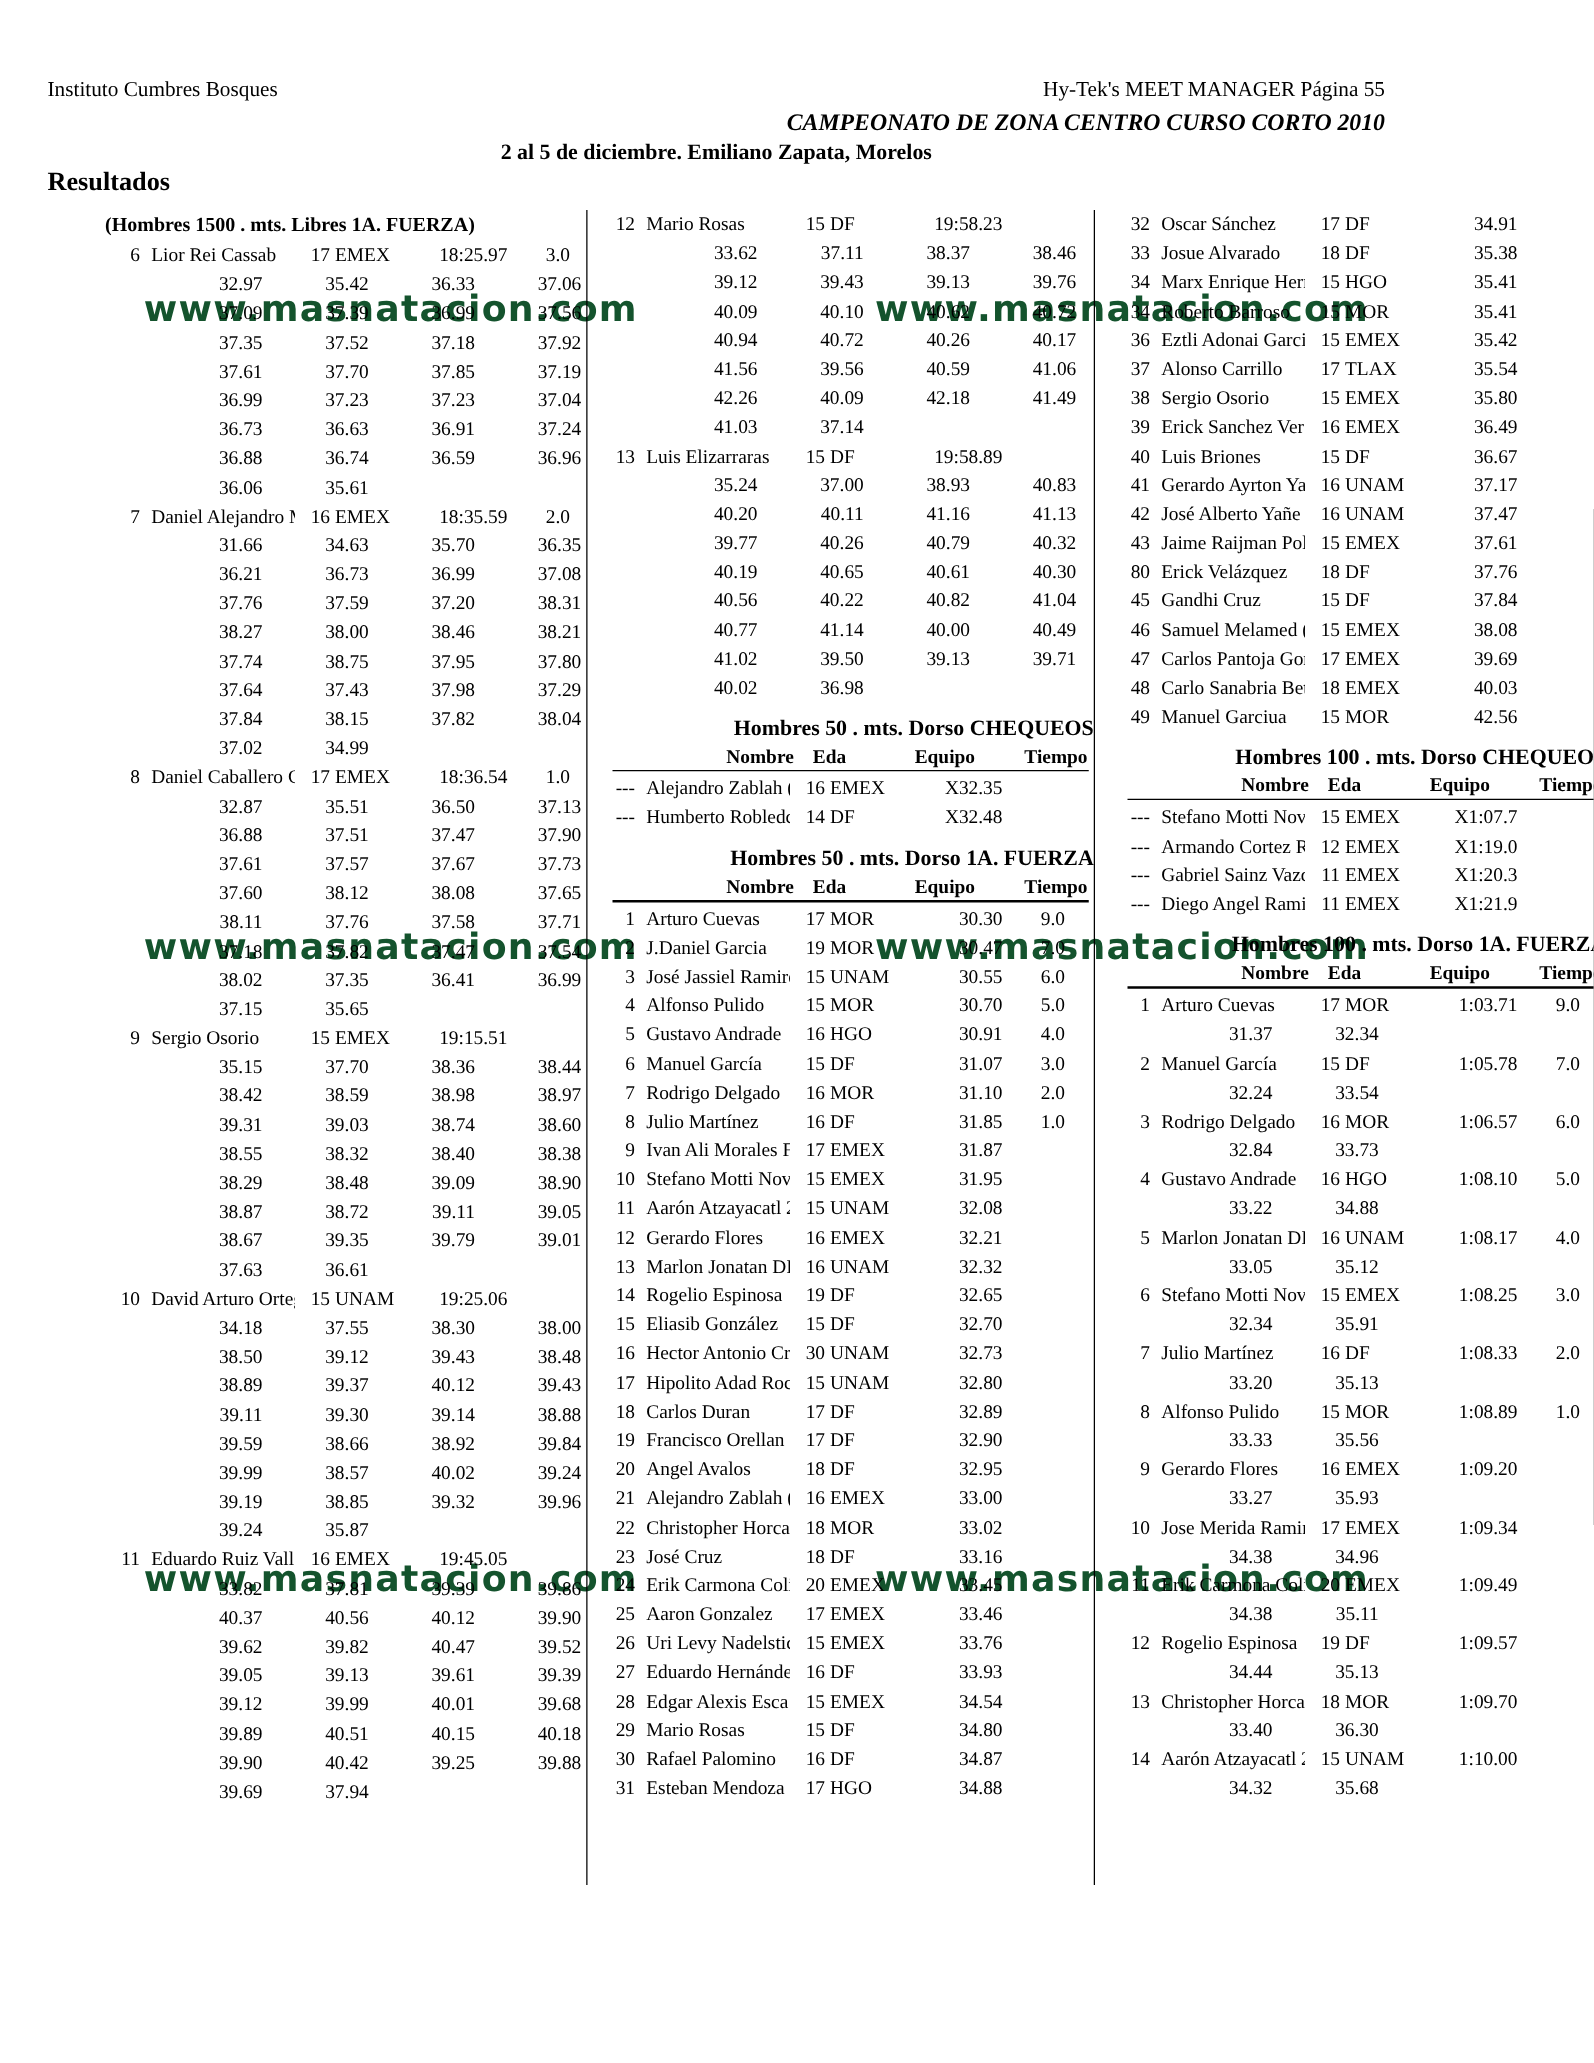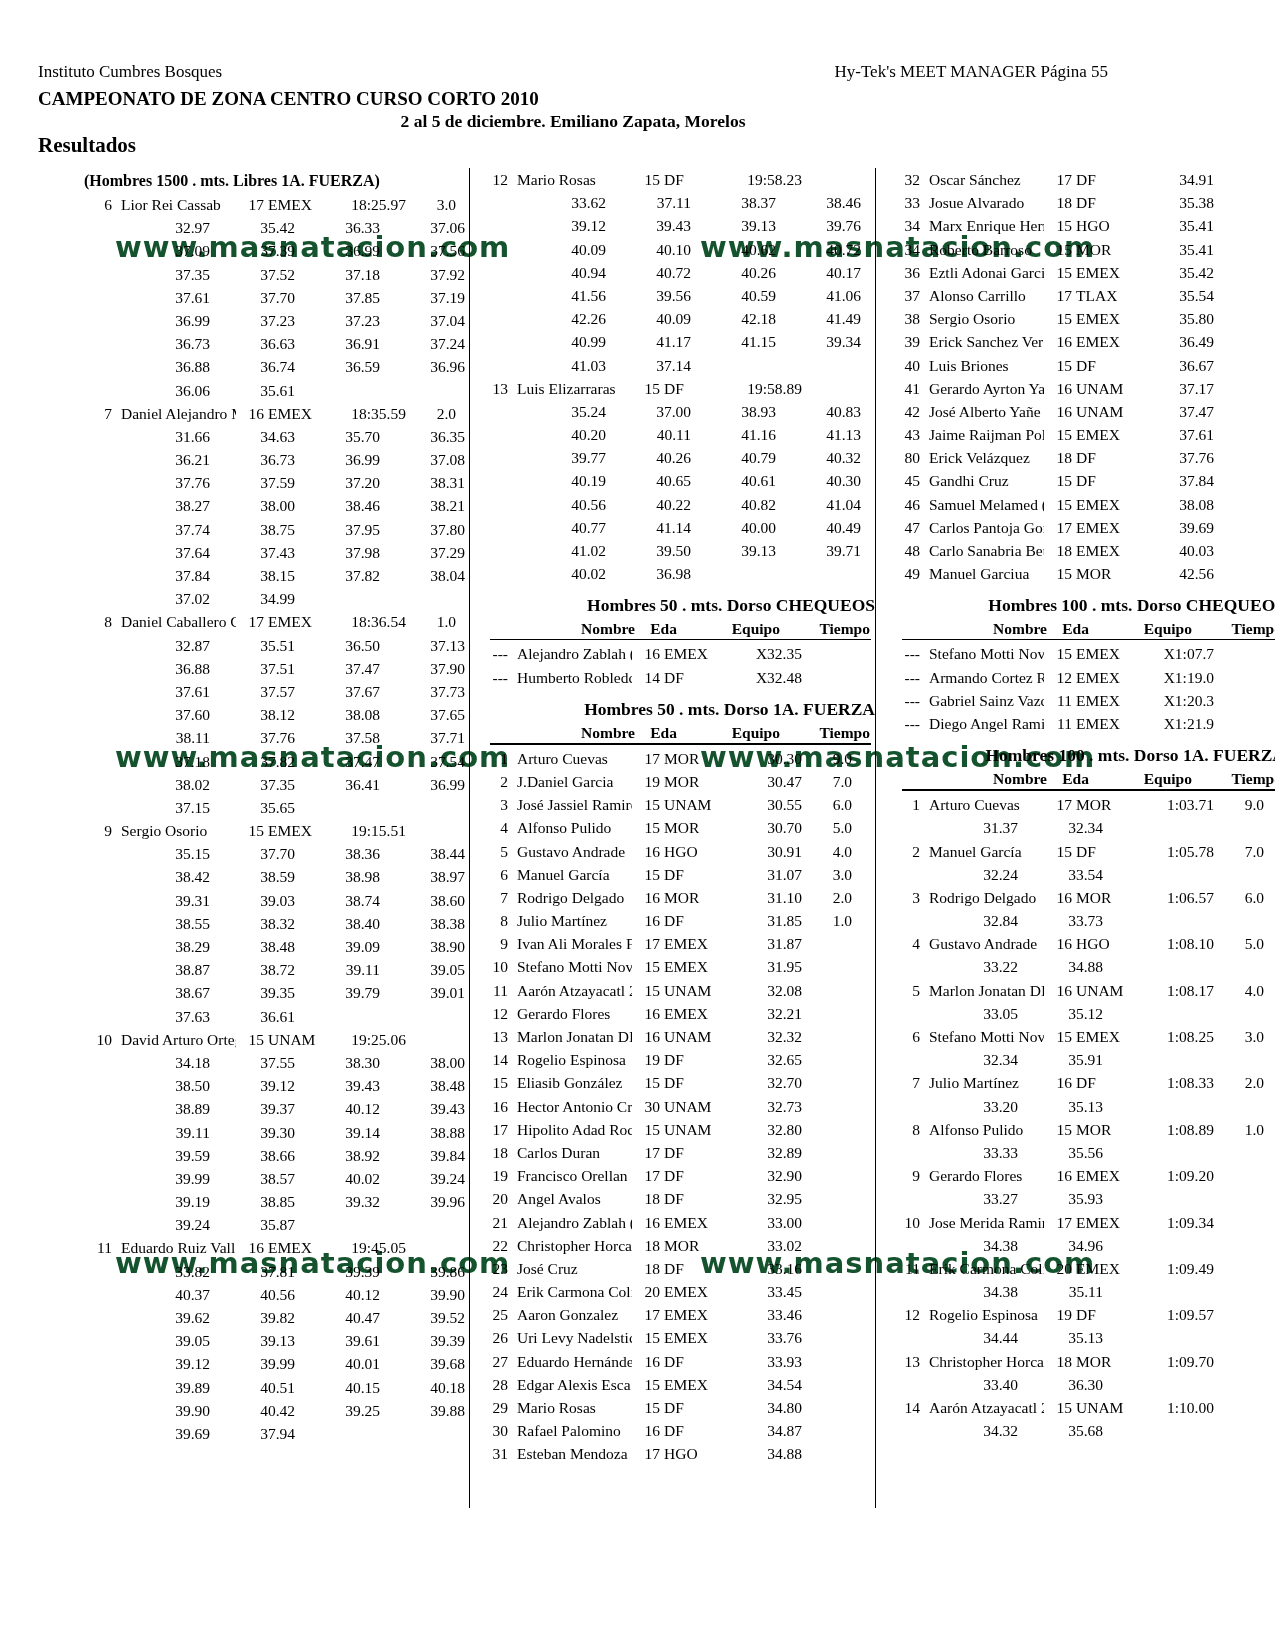--- a/index.html
+++ b/index.html
@@ -6,22 +6,22 @@
   .page{position:relative;width:1275px;height:1650px;background:#ffffff;
         font-family:"Liberation Serif","DejaVu Serif",serif;color:#000;overflow:hidden;}
 
   
   .wm{position:absolute;font-family:"DejaVu Sans",sans-serif;font-weight:bold;
       font-size:29px;letter-spacing:1px;color:#14532d;white-space:nowrap;z-index:0;}
 
   
   .topbar{position:absolute;left:38px;top:62px;width:1070px;display:flex;
           justify-content:space-between;font-size:17px;line-height:20px;z-index:1;}
-  .meet-title{position:absolute;left:38px;top:88px;width:1070px;text-align:left;
-              font-weight:bold;font-size:19px;line-height:22px;z-index:1;}
+  .meet-title{position:absolute;left:38px;top:88px;width:1070px;text-align:right;
+              font-weight:bold;font-size:19px;line-height:22px;z-index:1;font-style:italic;}
   .meet-sub{position:absolute;left:38px;top:111px;width:1070px;text-align:center;
             font-weight:bold;font-size:17.5px;line-height:21px;z-index:1;}
   .meet-head{position:absolute;left:38px;top:133px;width:1070px;text-align:left;
              font-weight:bold;font-size:21px;line-height:25px;z-index:1;}
 
   
   .columns{position:absolute;left:38px;top:168px;display:flex;align-items:stretch;
            min-height:1340px;z-index:1;}
   .col{box-sizing:border-box;border-right:1px solid #000;}
   .col.c1{width:388px;margin-left:44px;}
@@ -438,26 +438,20 @@
           <span class="sp">40.59</span>
           <span class="sp">41.06</span>
         </div>
         <div class="splits">
           <span class="sp">42.26</span>
           <span class="sp">40.09</span>
           <span class="sp">42.18</span>
           <span class="sp">41.49</span>
         </div>
         <div class="splits">
-          <span class="sp">40.99</span>
-          <span class="sp">41.17</span>
-          <span class="sp">41.15</span>
-          <span class="sp">39.34</span>
-        </div>
-        <div class="splits">
           <span class="sp">41.03</span>
           <span class="sp">37.14</span>
         </div>
         <div class="row">
           <span class="rk">13</span>
           <span class="nm">Luis Elizarraras</span>
           <span class="ag">15</span>
           <span class="tm">DF</span>
           <span class="ti">19:58.89</span>
           <span class="pt"></span>

